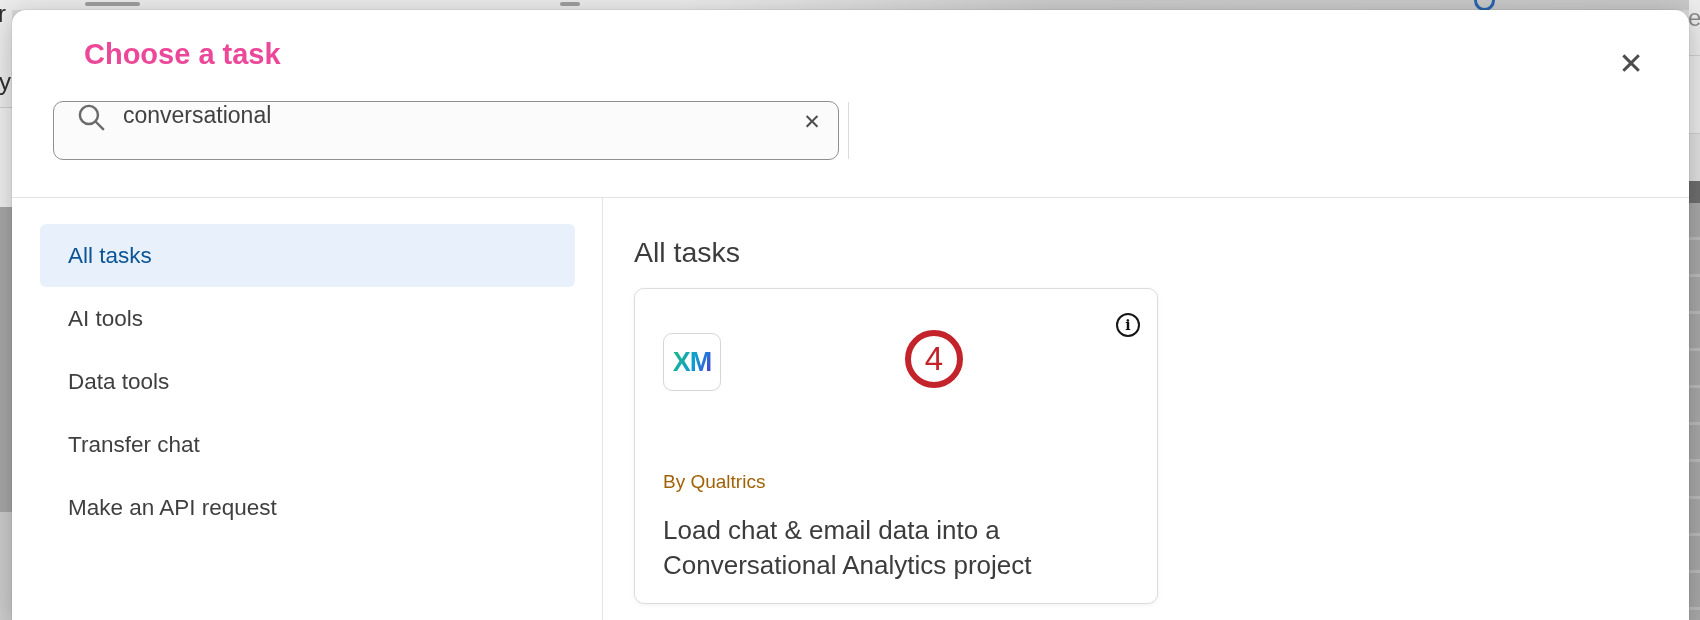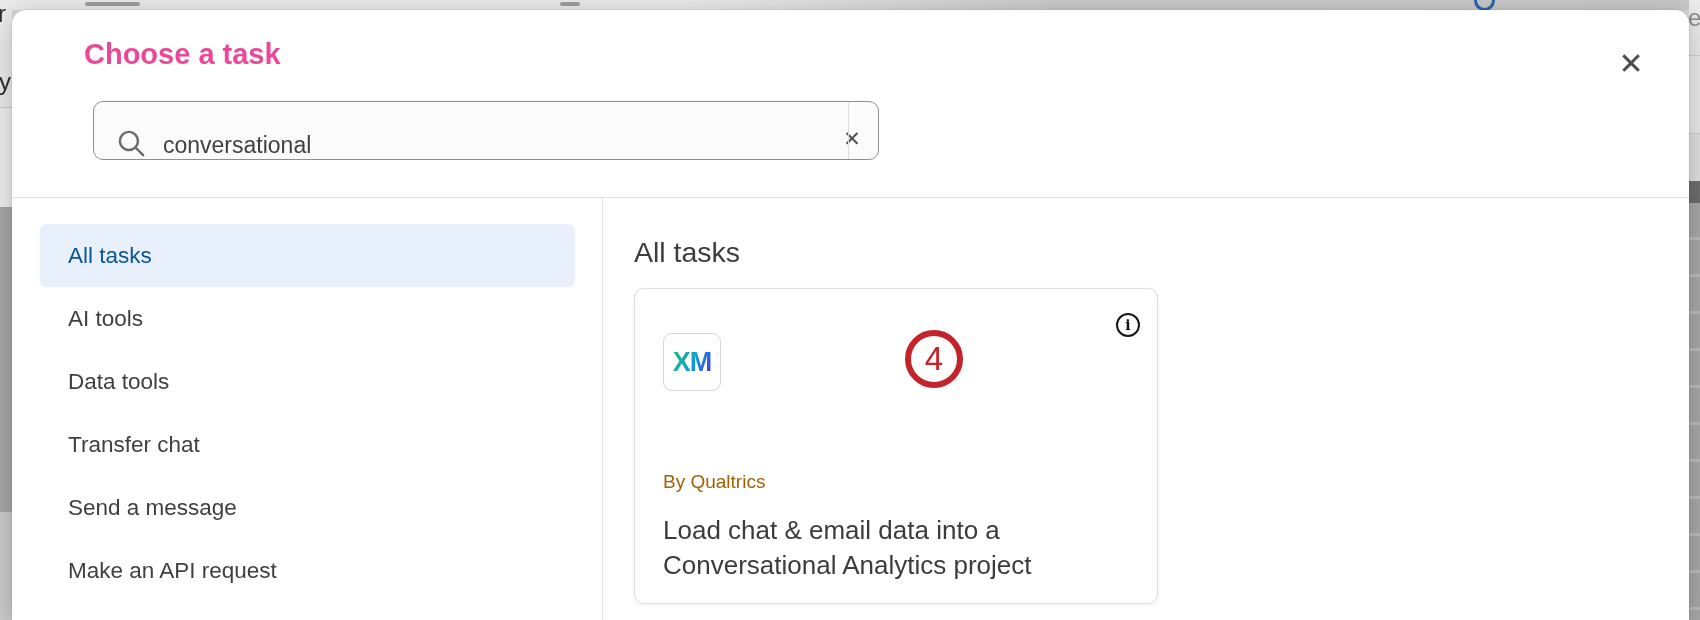--- a/index.html
+++ b/index.html
@@ -38,21 +38,21 @@
 
   
   .modal{left:12px;top:10px;width:1677px;height:610px;background:#ffffff;
     border-radius:14px 14px 0 0;
     box-shadow:0 0 0 1px rgba(0,0,0,0.05),0 6px 30px rgba(0,0,0,0.25);}
   .modal-title{left:44px;top:28px;font-size:29px;font-weight:600;color:#ec4899;margin-left:28px;}
   .close-btn{left:1596px;top:30px;width:46px;height:46px;border:none;background:transparent;
     font-size:30px;color:#4c4c4c;cursor:pointer;display:flex;align-items:center;justify-content:center;}
 
   .search-box{left:41px;top:91px;width:786px;height:59px;border:1px solid #8f8f8f;border-radius:10px;
-    background:#fbfbfb;box-sizing:border-box;display:flex;align-items:flex-end;margin-left:40px;}
+    background:#fbfbfb;box-sizing:border-box;display:flex;align-items:flex-start;}
   .search-icon{margin-left:22px;display:flex;}
   .search-value{margin-left:16px;font-size:23px;color:#414141;flex:1;}
   .clear-btn{border:none;background:transparent;font-size:21px;color:#4f4f4f;cursor:pointer;
     width:40px;height:40px;margin-right:6px;display:flex;align-items:center;justify-content:center;}
   .search-side-divider{left:836px;top:92px;width:1px;height:57px;background:#dcdcdc;}
 
   .header-divider{left:0;top:187px;width:1677px;height:1px;background:#e3e3e3;}
   .pane-divider{left:590px;top:188px;width:1px;height:422px;background:#e3e3e3;}
 
   
@@ -139,23 +139,20 @@
     <div class="side-item">
       <span>AI tools</span>
     </div>
     <div class="side-item">
       <span>Data tools</span>
     </div>
     <div class="side-item">
       <span>Transfer chat</span>
     </div>
     <div class="side-item">
-      <span>Send a message</span>
-    </div>
-    <div class="side-item">
       <span>Make an API request</span>
     </div>
   </div>
 
   <div class="abs main-heading">All tasks</div>
 
   <div class="abs task-card">
     <div class="abs logo-box">
       <span class="logo-text">XM</span>
     </div>

